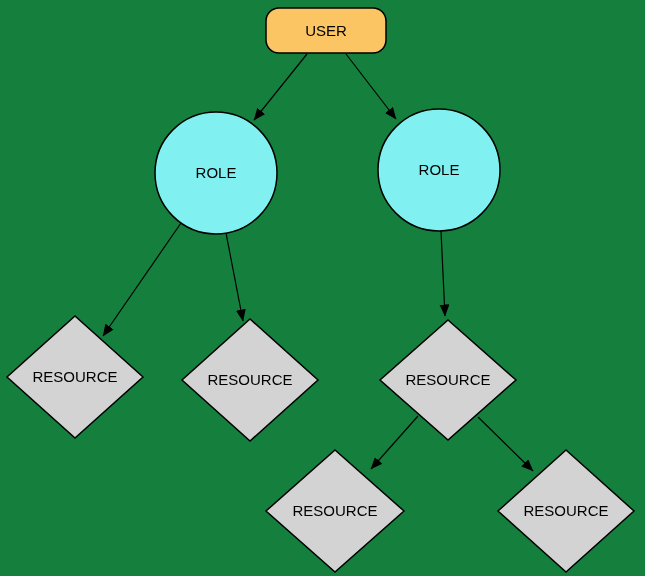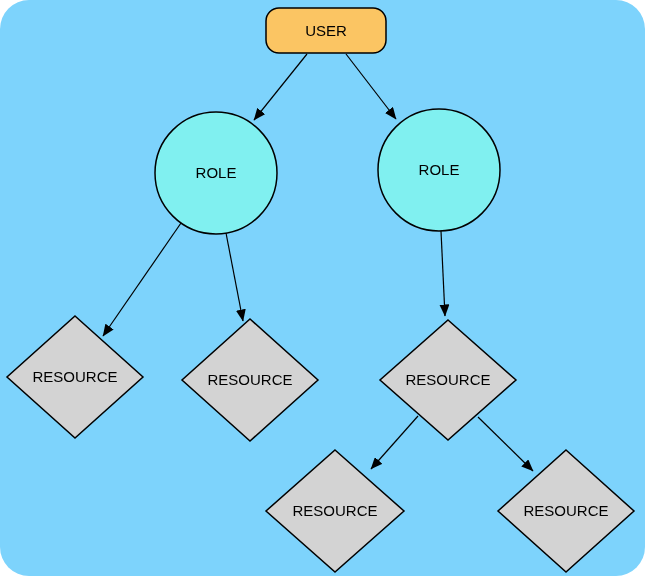--- a/index.html
+++ b/index.html
@@ -4,23 +4,22 @@
 <style>
   html, body {
     margin: 0;
     padding: 0;
     background: #ffffff;
   }
   #stage {
     position: relative;
     width: 645px;
     height: 576px;
-    background: #7dd3fc;
+    background: #15803d;
     overflow: hidden;
-    border-radius: 29px;
   }
   svg#diagram {
     display: block;
     width: 645px;
     height: 576px;
   }
   .edge-line {
     stroke: #000000;
     stroke-width: 1.2;
     fill: none;

